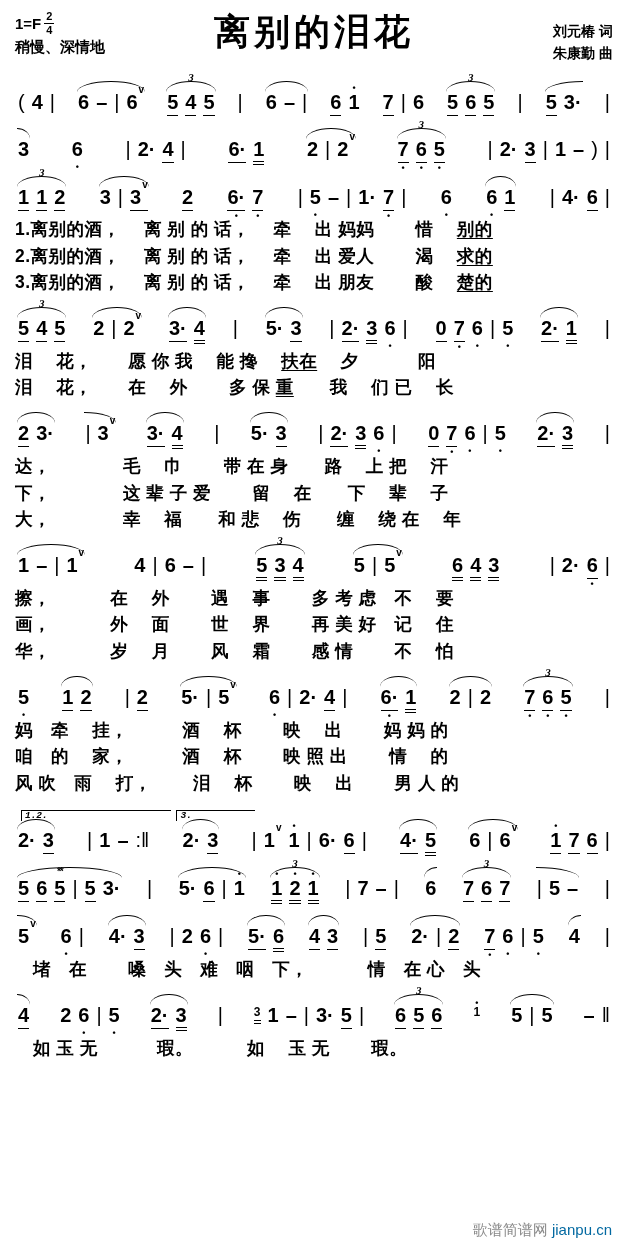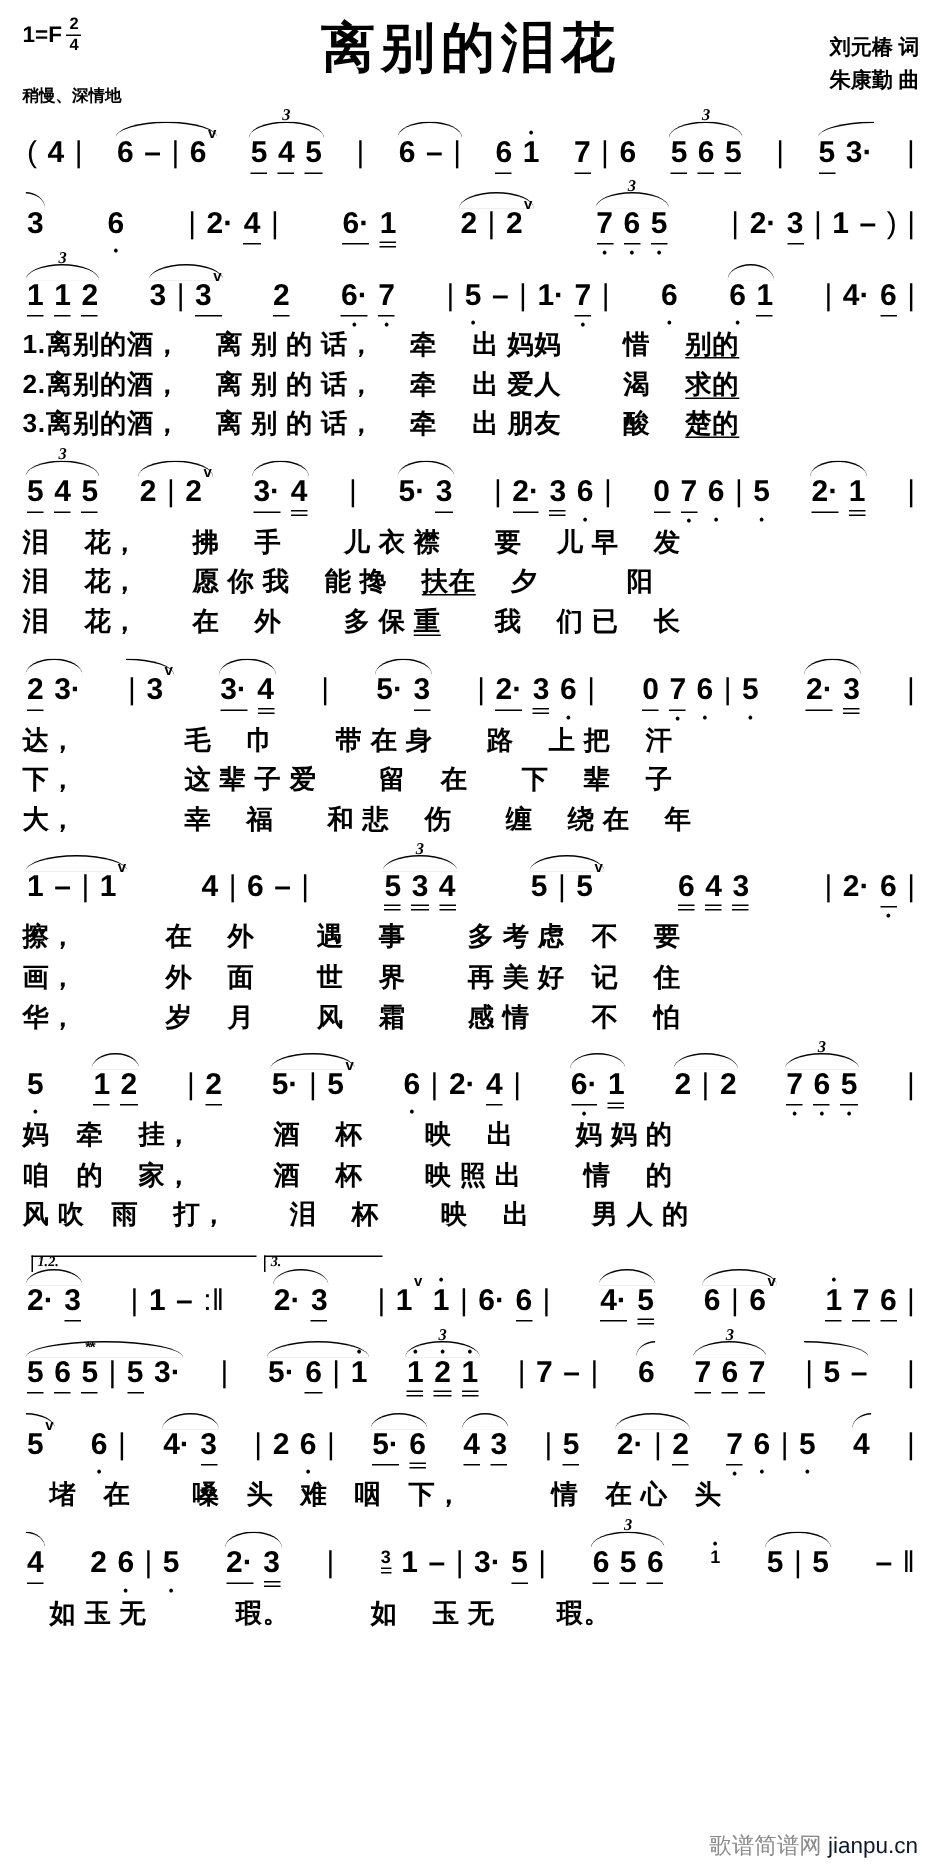--- a/index.html
+++ b/index.html
@@ -9,21 +9,21 @@
 
   
   .hdr{position:relative;height:62px;}
   .title{position:absolute;left:0;right:0;top:0;margin:0;text-align:center;
          font-size:36px;font-weight:900;letter-spacing:4px;}
   .hdr-left{position:absolute;left:0;top:3px;}
   .keysig{font-weight:700;font-size:15px;display:flex;align-items:center;gap:3px;}
   .meter{display:inline-flex;flex-direction:column;line-height:1;font-size:11px;font-weight:700;text-align:center;}
   .meter b:first-child{border-bottom:1.4px solid #000;padding:0 2px 1px;}
   .meter b:last-child{padding:1px 2px 0;}
-  .tempo{font-weight:700;font-size:11px;margin-top:20px;}
+  .tempo{font-weight:700;font-size:15px;margin-top:2px;}
   .credits{position:absolute;right:0;top:13px;font-weight:700;font-size:14px;line-height:1.55;}
 
   
   .sys{margin-bottom:5px;}
   .mrow{display:flex;justify-content:space-between;align-items:baseline;
         margin-top:21px;min-height:26px;padding:0 1px;}
   .grp{display:inline-flex;align-items:baseline;gap:7px;position:relative;padding:0 2px;}
   .tk{position:relative;font-size:20px;font-weight:700;line-height:1.15;letter-spacing:0;}
   .tk.bar{font-weight:400;font-size:20px;}
   .tk.g{font-size:12px;transform:translateY(-6px);}
@@ -38,21 +38,21 @@
   .arc{position:absolute;left:1px;right:1px;top:-10px;height:10px;border-top:1.9px solid #000;}
   .arc-full{border-radius:50% 50% 0 0/100% 100% 0 0;}
   .arc-right{border-radius:100% 0 0 0/100% 0 0 0;}
   .arc-left{border-radius:0 100% 0 0/0 100% 0 0;}
   .tri{position:absolute;top:-19px;left:0;right:0;text-align:center;
        font-family:"Liberation Serif","DejaVu Serif",serif;font-style:italic;
        font-weight:700;font-size:11px;line-height:1;}
   .volta{position:relative;height:13px;margin-top:14px;}
   .vx{position:absolute;top:0;height:10px;border-top:1.6px solid #000;border-left:1.6px solid #000;}
   .vx i{font-style:italic;font-weight:700;font-size:9.5px;padding-left:3px;line-height:1;display:block;
-        font-family:Liberation Serif, serif;}
+        font-family:Liberation Mono, monospace;}
   .lyrics{margin-top:4px;}
   .lyr{font-size:17.5px;font-weight:700;line-height:1.52;white-space:pre;letter-spacing:.5px;}
   .lyr u{text-decoration:underline;text-underline-offset:3px;}
 
   
   .footer{position:absolute;right:16px;bottom:10px;font-size:15px;font-weight:400;}
 </style>
 </head>
 <body>
 
@@ -277,21 +277,20 @@
           <span class="grp">
             <i class="arc arc-full"></i>
             <span class="tk u1">2·</span>
             <span class="tk u2">1</span>
           </span>
           <span class="grp">
             <span class="tk bar">|</span>
           </span>
         </div>
         <div class="lyrics">
-          <div class="lyr">泪　 花，　　拂　 手　　 儿 衣 襟　　要　 儿 早　 发</div>
           <div class="lyr">泪　 花，　　愿 你 我　 能 搀　 <u>扶在</u>　 夕　　　 阳</div>
           <div class="lyr">泪　 花，　　在　 外　　 多 保 <u>重</u>　　我　 们 已　 长</div>
         </div>
       </div>
       <div class="sys">
         <div class="mrow">
           <span class="grp">
             <i class="arc arc-full"></i>
             <span class="tk u1">2</span>
             <span class="tk">3·</span>
@@ -665,16 +664,16 @@
           </span>
         </div>
         <div class="lyrics">
           <div class="lyr">　如 玉 无　　　 瑕。　　　如　 玉 无　　 瑕。</div>
         </div>
       </div>
     </div>
 
   <div class="footer">
     <span id="site-name" style="color: rgb(138, 138, 138); text-align: center;">歌谱简谱网</span>
-    <span id="site-url" style="color: #0f172a;">jianpu.cn</span>
+    <span id="site-url" style="color: #0369a1;">jianpu.cn</span>
   </div>
 
 </div>
 
 </body></html>

